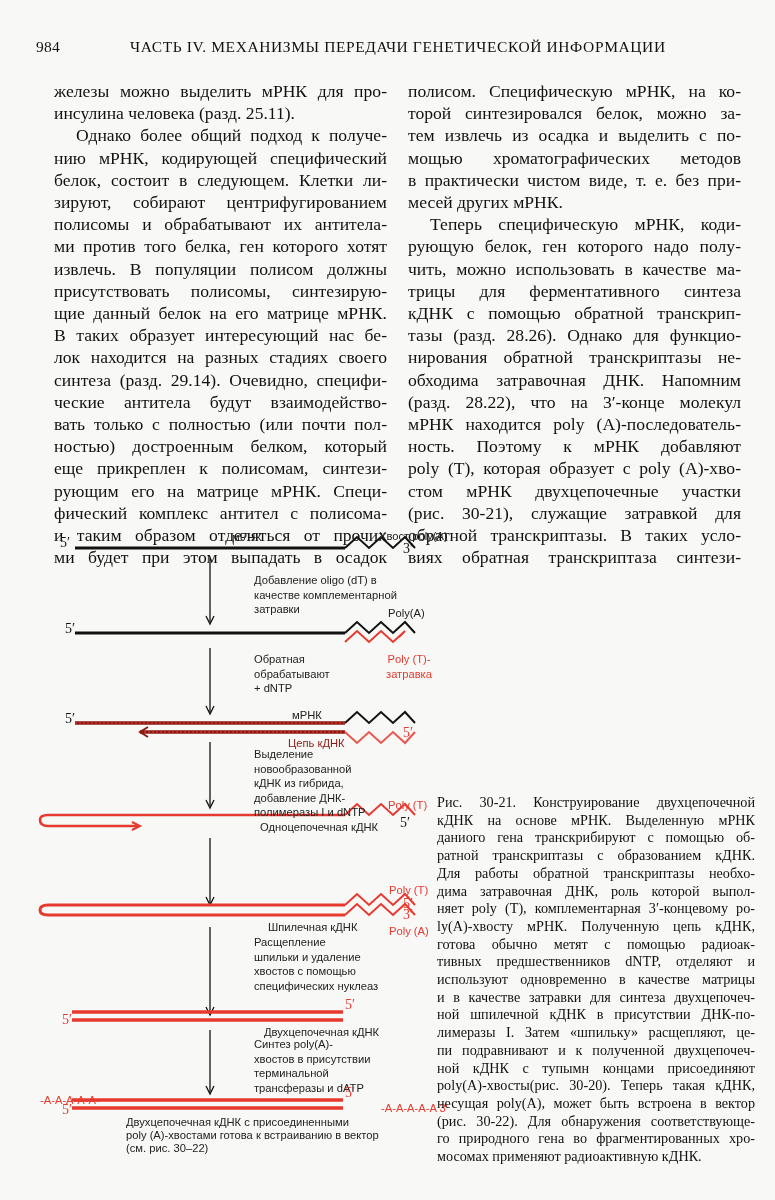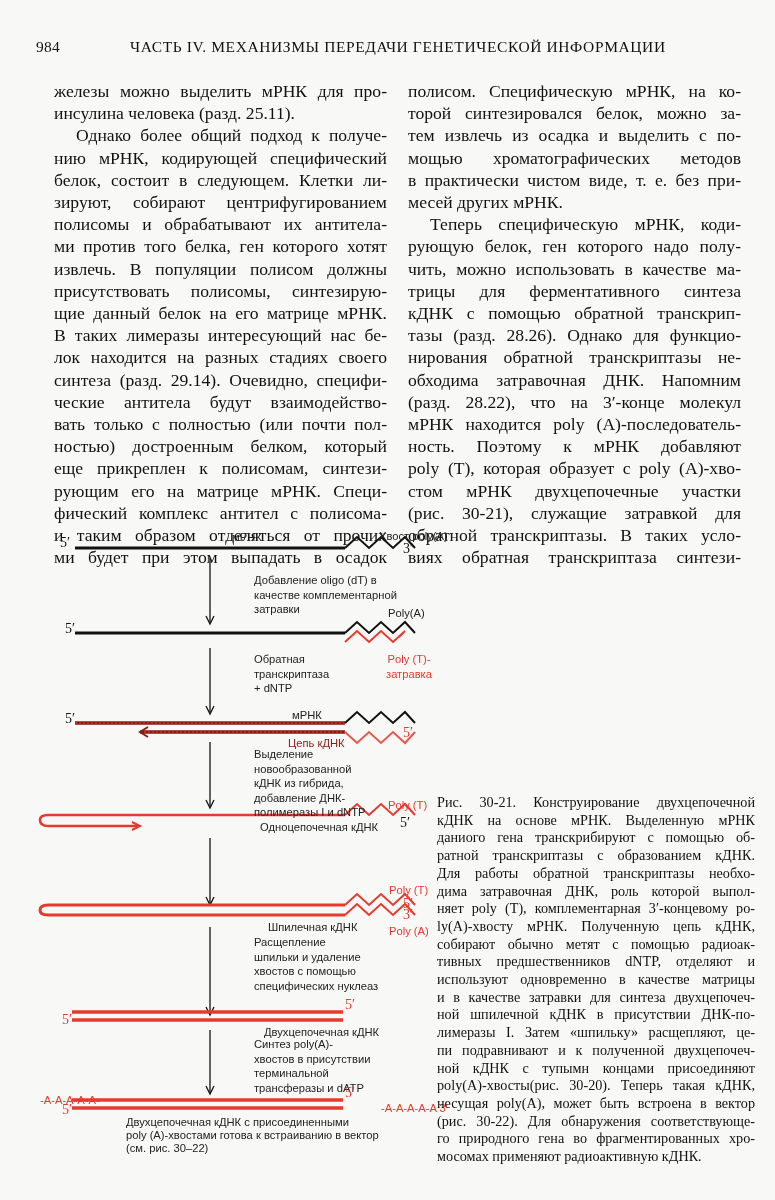--- a/index.html
+++ b/index.html
@@ -35,21 +35,21 @@
   <span class="line last">инсулина человека (разд. 25.11).</span>
   <span class="line" style="padding-left:22px">Однако более общий подход к получе-</span>
   <span class="line">нию мРНК, кодирующей специфический</span>
   <span class="line">белок, состоит в следующем. Клетки ли-</span>
   <span class="line">зируют, собирают центрифугированием</span>
   <span class="line">полисомы и обрабатывают их антитела-</span>
   <span class="line">ми против того белка, ген которого хотят</span>
   <span class="line">извлечь. В популяции полисом должны</span>
   <span class="line">присутствовать полисомы, синтезирую-</span>
   <span class="line">щие данный белок на его матрице мРНК.</span>
-  <span class="line">В таких лимеразы интересующий нас бе-</span>
+  <span class="line">В таких образует интересующий нас бе-</span>
   <span class="line">лок находится на разных стадиях своего</span>
   <span class="line">синтеза (разд. 29.14). Очевидно, специфи-</span>
   <span class="line">ческие антитела будут взаимодейство-</span>
   <span class="line">вать только с полностью (или почти пол-</span>
   <span class="line">ностью) достроенным белком, который</span>
   <span class="line">еще прикреплен к полисомам, синтези-</span>
   <span class="line">рующим его на матрице мРНК. Специ-</span>
   <span class="line">фический комплекс антител с полисома-</span>
   <span class="line">и таким образом отделяться от прочих</span>
   <span class="line">ми будет при этом выпадать в осадок</span>
@@ -144,21 +144,21 @@
 
   <span class="prime" style="left:65px;top:96px">5′</span>
   <span class="dlabel" style="left:352px;top:81px">Poly(A)</span>
   <div class="dlabel red" style="left:350px;top:127px">
     <div>Poly (T)-</div>
     <div>затравка</div>
   </div>
 
   <div class="dlabel" style="left:218px;top:127px">
     <div>Обратная</div>
-    <div>транскриптаза</div>
+    <div>обрабатывают</div>
     <div>+ dNTP</div>
   </div>
 
   <span class="prime" style="left:65px;top:186px">5′</span>
   <span class="dlabel" style="left:256px;top:183px">мРНК</span>
   <span class="dlabel" style="left:252px;top:211px;color:#8a1a14">Цепь кДНК</span>
   <span class="prime red" style="left:403px;top:200px">5′</span>
 
   <div class="dlabel" style="left:218px;top:222px">
     <div>Выделение</div>
@@ -211,21 +211,21 @@
 
 <div class="caption">
   <span class="line">Рис. 30-21. Конструирование двухцепочечной</span>
   <span class="line">кДНК на основе мРНК. Выделенную мРНК</span>
   <span class="line">даниого гена транскрибируют с помощью об-</span>
   <span class="line">ратной транскриптазы с образованием кДНК.</span>
   <span class="line">Для работы обратной транскриптазы необхо-</span>
   <span class="line">дима затравочная ДНК, роль которой выпол-</span>
   <span class="line">няет poly (T), комплементарная 3′-концевому ро-</span>
   <span class="line">ly(A)-хвосту мРНК. Полученную цепь кДНК,</span>
-  <span class="line">собирают обычно метят с помощью радиоак-</span>
+  <span class="line">готова обычно метят с помощью радиоак-</span>
   <span class="line">тивных предшественников dNTP, отделяют и</span>
   <span class="line">используют одновременно в качестве матрицы</span>
   <span class="line">и в качестве затравки для синтеза двухцепочеч-</span>
   <span class="line">ной шпилечной кДНК в присутствии ДНК-по-</span>
   <span class="line">лимеразы I. Затем «шпильку» расщепляют, це-</span>
   <span class="line">пи подравнивают и к полученной двухцепочеч-</span>
   <span class="line">ной кДНК с тупымн концами присоединяют</span>
   <span class="line">poly(A)-хвосты(рис. 30-20). Теперь такая кДНК,</span>
   <span class="line">несущая poly(A), может быть встроена в вектор</span>
   <span class="line">(рис. 30-22). Для обнаружения соответствующе-</span>

